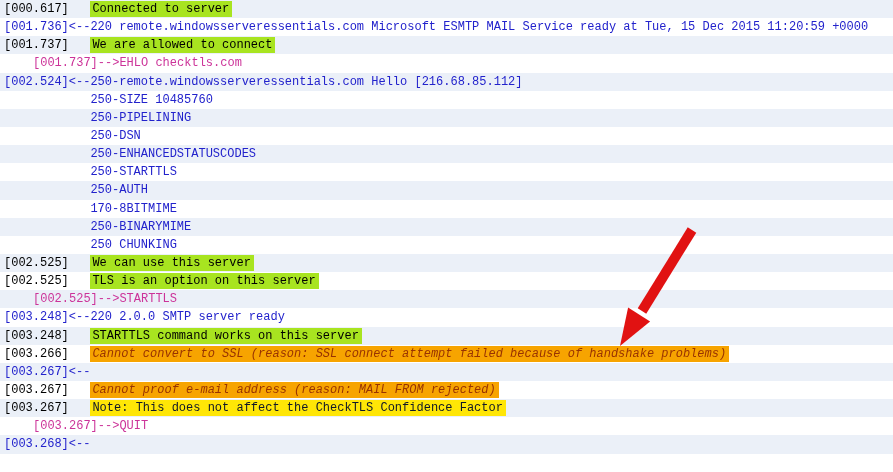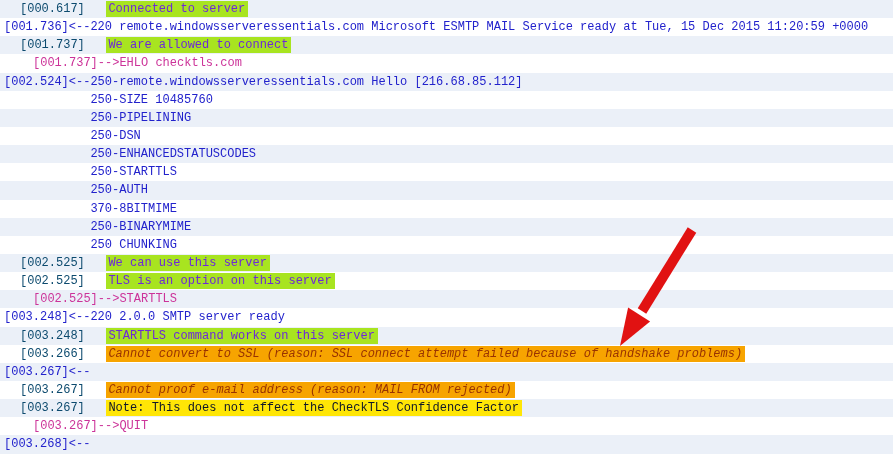--- a/index.html
+++ b/index.html
@@ -17,25 +17,25 @@
   }
   .row {
     height:18.153px;
     line-height:18.153px;
     white-space:pre;
     padding-left:4px;
     overflow:hidden;
   }
   .row:nth-child(odd) { background:#ebf0f8; }
   .row:nth-child(even){ background:#ffffff; }
-  .ts   { color:#0c4a6e;margin-left:16px; }
+  .ts   { color:#000000; }
   .recv { color:#2222cc;font-family:Liberation Mono, monospace; }
   .send { color:#cc3399;margin-left:29px; }
   .hl { padding:1px 3px 1px 2px; }
-  .hl-green  { background:#a8e420; color:#6d28d9; }
+  .hl-green  { background:#a8e420; color:#000000; }
   .hl-orange { background:#f7a400; color:#993300;font-style:italic; }
   .hl-yellow { background:#ffe606; color:#0f172a; }
   .annotation-layer {
     position:absolute; inset:0;
     pointer-events:none;
   }
 </style>
 </head>
 <body>
 
@@ -45,21 +45,21 @@
       <div class="row"><span class="recv">[001.736]&lt;--220 remote.windowsserveressentials.com Microsoft ESMTP MAIL Service ready at Tue, 15 Dec 2015 11:20:59 +0000</span></div>
       <div class="row"><span class="ts">[001.737]   </span><span class="hl hl-green">We are allowed to connect</span></div>
       <div class="row"><span class="send">[001.737]--&gt;EHLO checktls.com</span></div>
       <div class="row"><span class="recv">[002.524]&lt;--250-remote.windowsserveressentials.com Hello [216.68.85.112]</span></div>
       <div class="row"><span class="recv">            250-SIZE 10485760</span></div>
       <div class="row"><span class="recv">            250-PIPELINING</span></div>
       <div class="row"><span class="recv">            250-DSN</span></div>
       <div class="row"><span class="recv">            250-ENHANCEDSTATUSCODES</span></div>
       <div class="row"><span class="recv">            250-STARTTLS</span></div>
       <div class="row"><span class="recv">            250-AUTH</span></div>
-      <div class="row"><span class="recv">            370-8BITMIME</span></div>
+      <div class="row"><span class="recv">            170-8BITMIME</span></div>
       <div class="row"><span class="recv">            250-BINARYMIME</span></div>
       <div class="row"><span class="recv">            250 CHUNKING</span></div>
       <div class="row"><span class="ts">[002.525]   </span><span class="hl hl-green">We can use this server</span></div>
       <div class="row"><span class="ts">[002.525]   </span><span class="hl hl-green">TLS is an option on this server</span></div>
       <div class="row"><span class="send">[002.525]--&gt;STARTTLS</span></div>
       <div class="row"><span class="recv">[003.248]&lt;--220 2.0.0 SMTP server ready</span></div>
       <div class="row"><span class="ts">[003.248]   </span><span class="hl hl-green">STARTTLS command works on this server</span></div>
       <div class="row"><span class="ts">[003.266]   </span><span class="hl hl-orange">Cannot convert to SSL (reason: SSL connect attempt failed because of handshake problems)</span></div>
       <div class="row"><span class="recv">[003.267]&lt;--</span></div>
       <div class="row"><span class="ts">[003.267]   </span><span class="hl hl-orange">Cannot proof e-mail address (reason: MAIL FROM rejected)</span></div>

